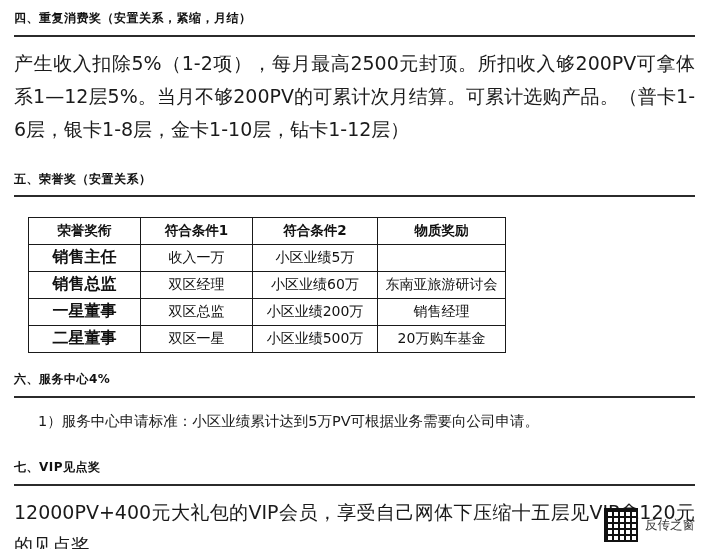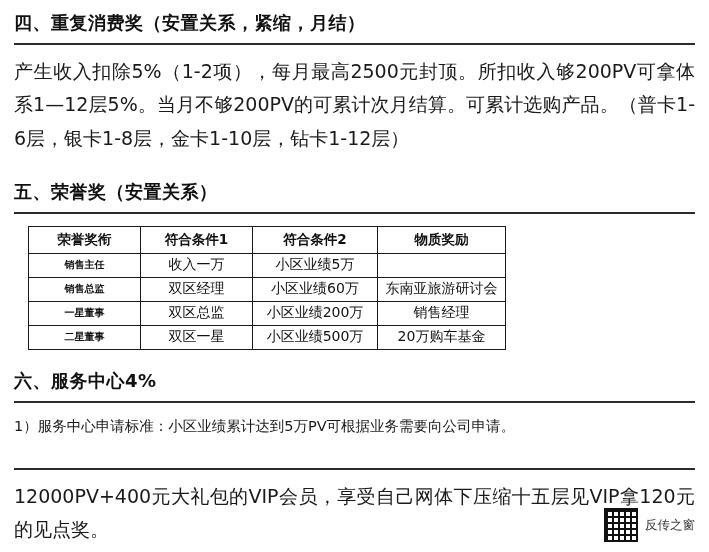--- a/index.html
+++ b/index.html
@@ -16,21 +16,21 @@
     position: relative;
   }
   .page {
     padding: 10px 14px 0 14px;
     box-sizing: border-box;
     width: 709px;
     height: 552px;
     position: relative;
   }
   .section-heading {
-    font-size: 18px;
+    font-size: 12px;
     font-weight: bold;
     letter-spacing: 0.5px;
     color: #111;
     margin: 0 0 8px 0;
     line-height: 1.4;
   }
   .rule {
     border: 0;
     border-top: 2px solid #2b2b2b;
     margin: 4px 0 10px 0;
@@ -42,57 +42,58 @@
     margin: 0;
     text-align: justify;
   }
   .spacer-md { height: 18px; }
   .spacer-lg { height: 24px; }
 
   
   table.honor {
     border-collapse: collapse;
     width: 477px;
-    margin: 12px 0 0 14px;
+    margin: 20px 0 0 14px;
     table-layout: fixed;
   }
   table.honor td, table.honor th {
     border: 1px solid #1a1a1a;
     font-size: 14px;
     text-align: center;
     padding: 2px 0 3px 0;
     height: 17px;
     color: #111;
     font-weight: normal;
     white-space: nowrap;
   }
   table.honor th {
     font-weight: bold;
     font-size: 13.5px;
     height: 21px;
   }
   table.honor td.rank {
     font-weight: bold;
-    font-size: 10px;
+    font-size: 16px;
   }
   col.c1 { width: 112px; }
   col.c2 { width: 112px; }
   col.c3 { width: 125px; }
   col.c4 { width: 128px; }
 
   
   .num-list {
     margin: 4px 0 0 0;
     padding: 0;
     list-style: none;
   }
   .num-list li {
     font-size: 14.5px;
     line-height: 1.85;
     color: #1a1a1a;
+    margin-left: 24px;
   }
 
   
   .footer-badge {
     position: absolute;
     right: 14px;
     bottom: 10px;
     display: flex;
     align-items: center;
     gap: 7px;
@@ -181,20 +182,21 @@
   <div class="spacer-md"></div>
 
   <h2 class="section-heading">六、服务中心4%</h2>
   <hr class="rule">
   <ul class="num-list">
     <li>1）服务中心申请标准：小区业绩累计达到5万PV可根据业务需要向公司申请。</li>
   </ul>
 
   <div class="spacer-lg"></div>
 
+  <h2 class="section-heading">七、VIP见点奖</h2>
   <hr class="rule">
   <p class="body-text">12000PV+400元大礼包的VIP会员，享受自己网体下压缩十五层见VIP拿120元的见点奖。</p>
 
   <div class="footer-badge">
     <span class="qr"></span>
     <span class="fb-label">反传之窗</span>
   </div>
   <div class="strip"></div>
 </div>
 

